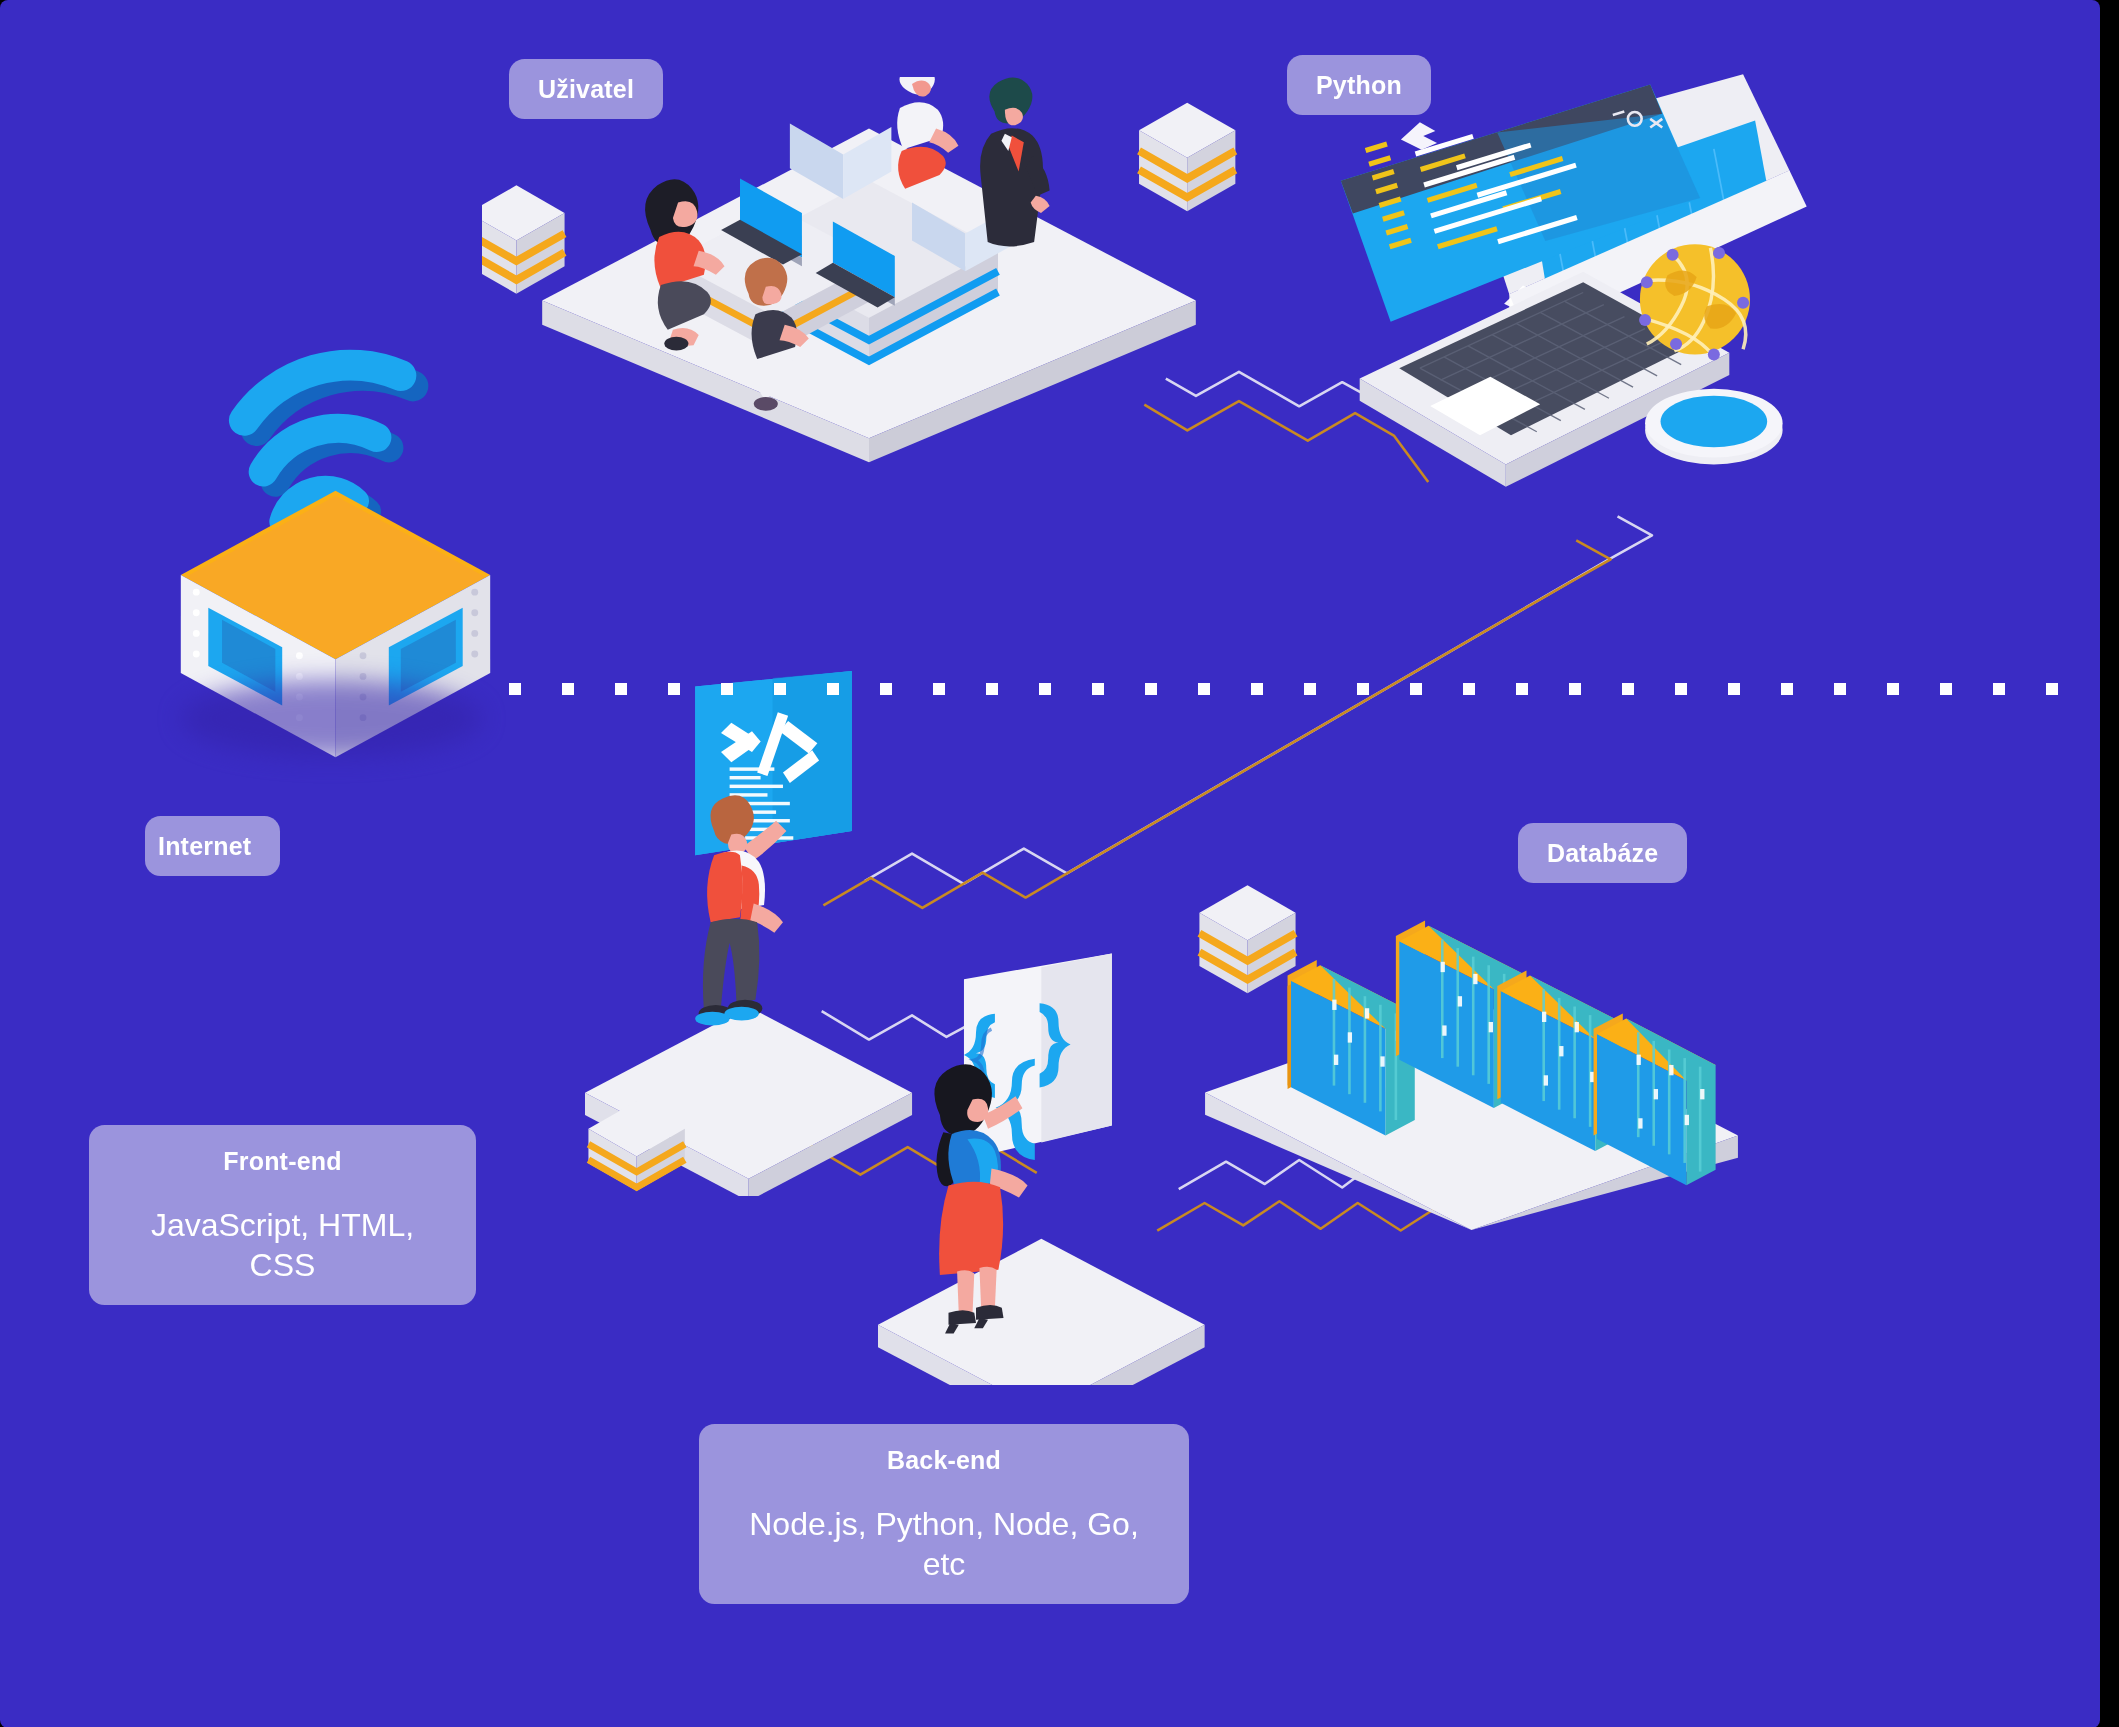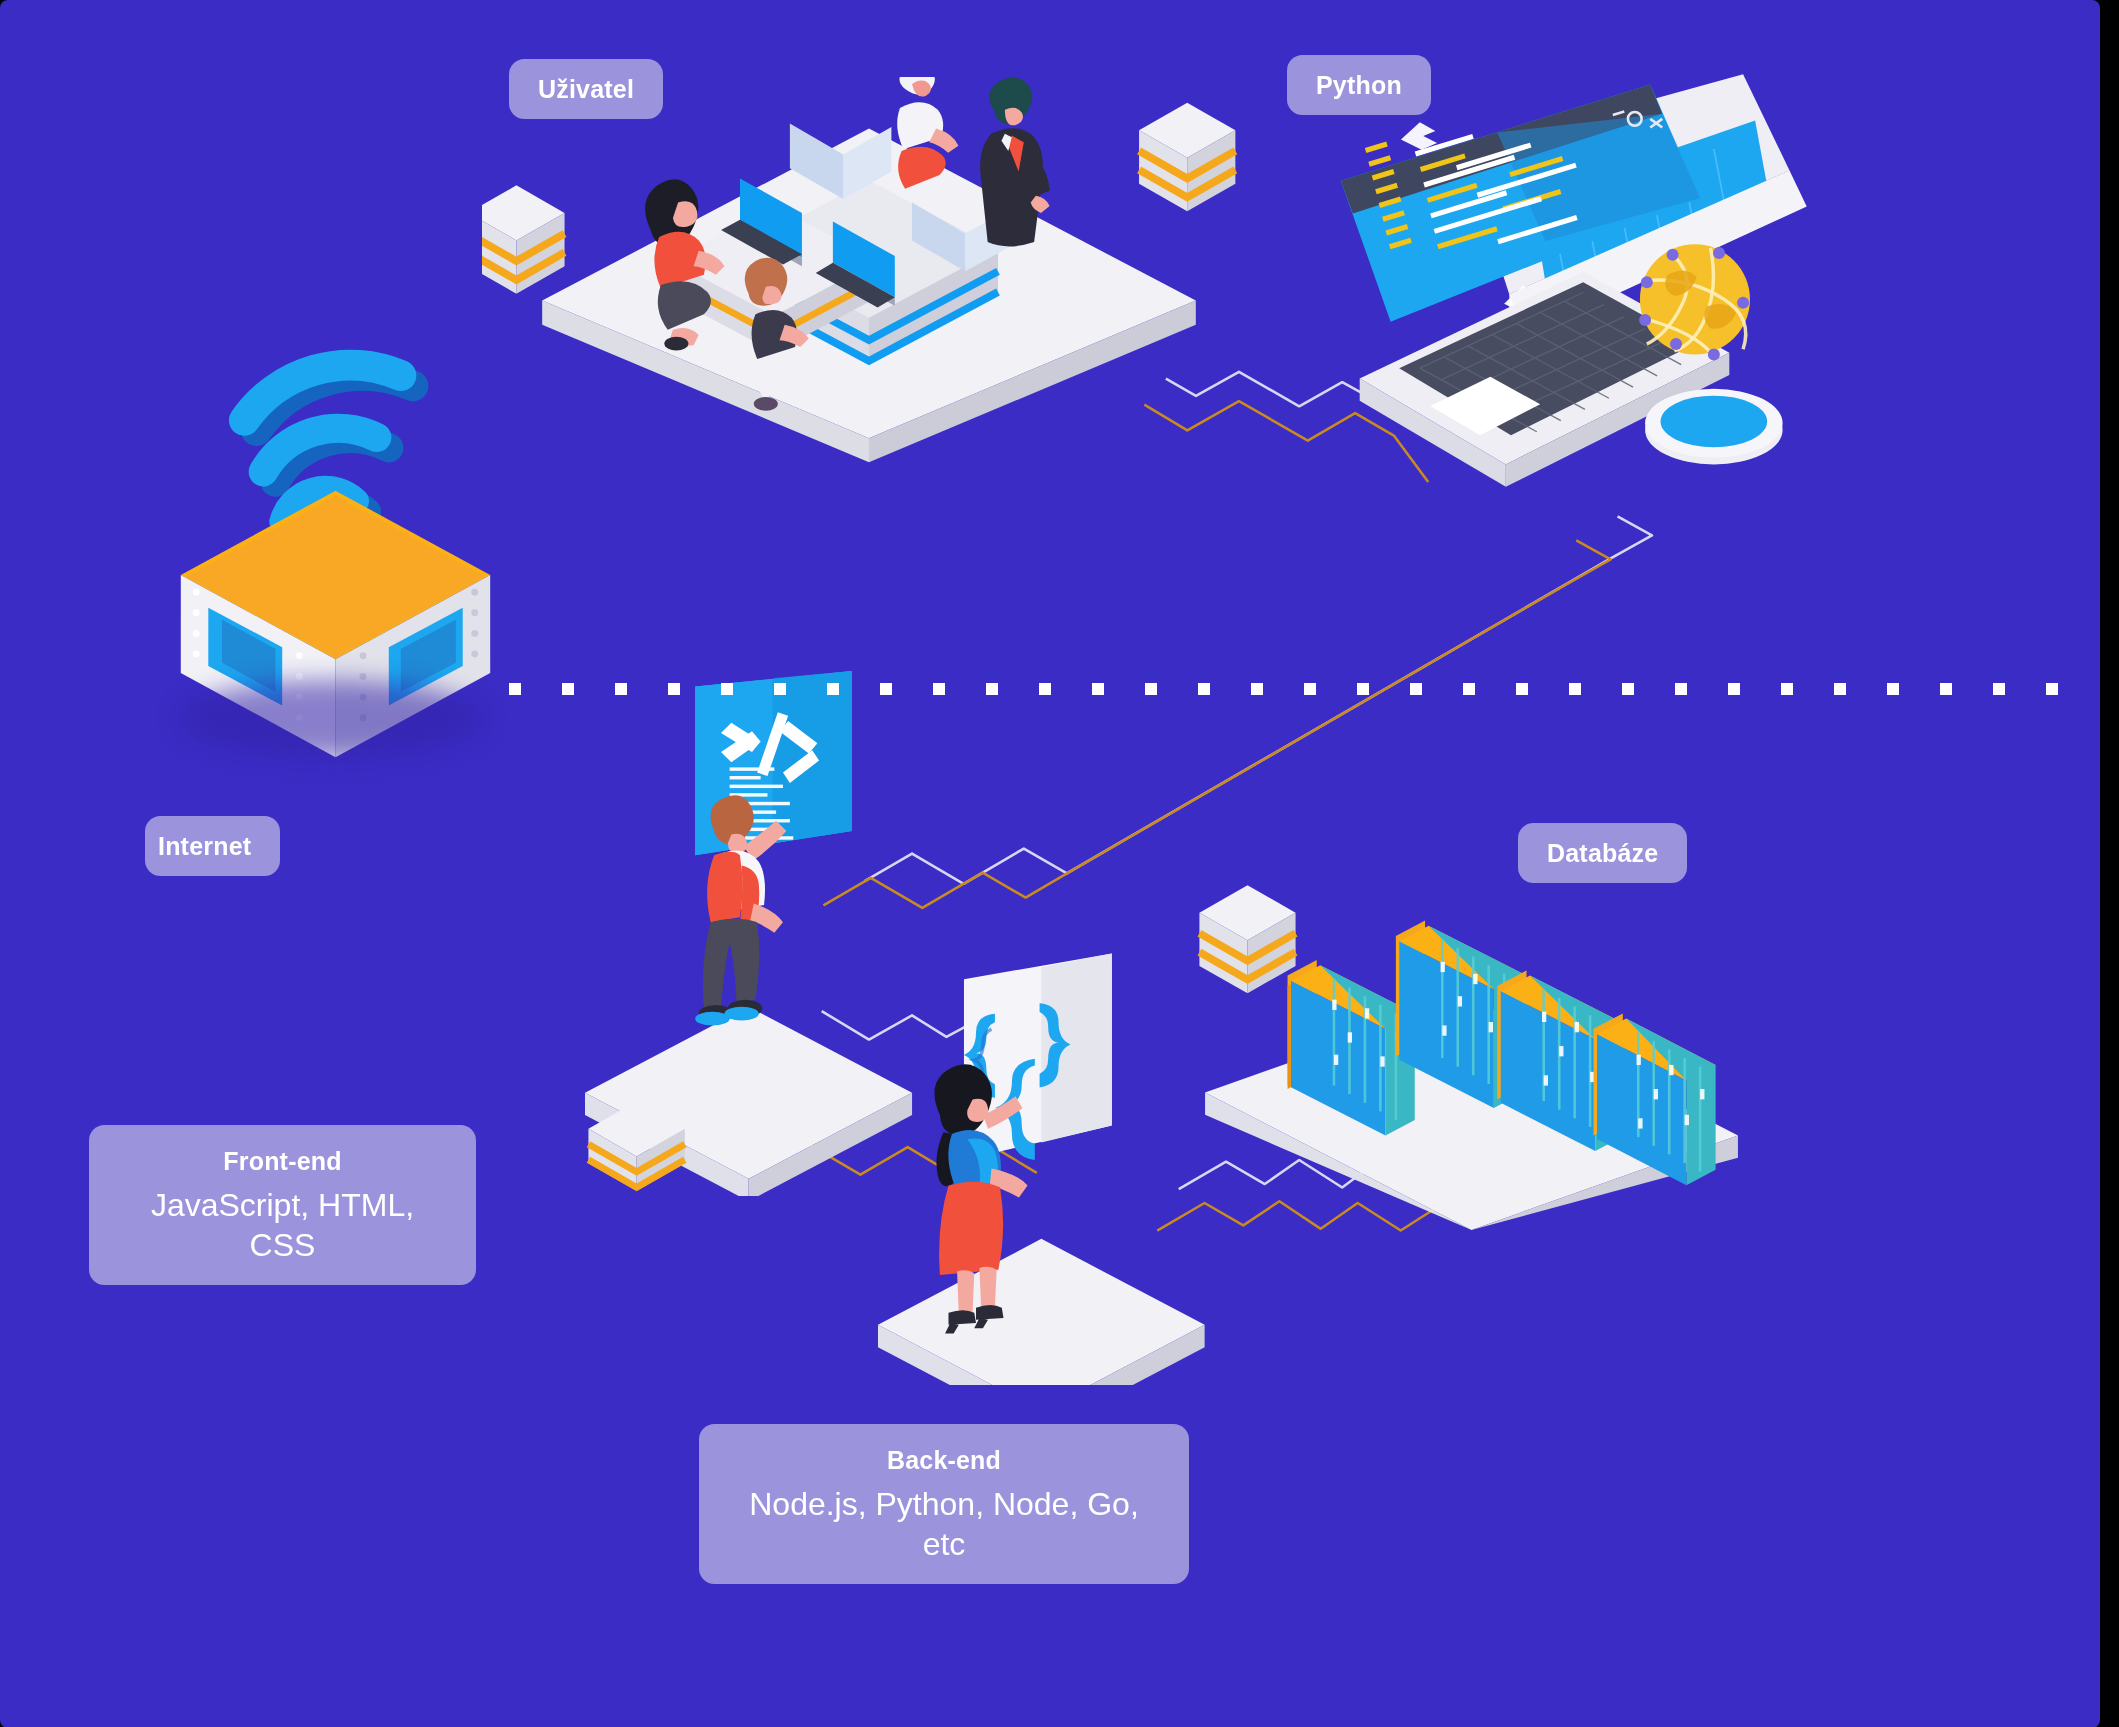--- a/index.html
+++ b/index.html
@@ -22,21 +22,21 @@
     border-radius:15.5px;
     color:#ffffff;
     display:flex;flex-direction:column;
     align-items:center;justify-content:center;
     text-align:center;
     box-sizing:border-box;
   }
   .pill .t1{font-weight:bold;font-size:25px;letter-spacing:0.2px;line-height:1.25;}
   .pill .t2{font-size:32px;line-height:1.25;}
   .pill.single{padding:14.6px 29px;}
-  .pill.double{padding:20.6px 26px;gap:8px;}
+  .pill.double{padding:20.6px 26px;gap:28px;}
 
   
   #divider{
     position:absolute;left:509px;top:683px;width:1575px;height:12px;
     background-image:repeating-linear-gradient(to right,#ffffff 0 12px,rgba(0,0,0,0) 12px 53px);
   }
 
   
   #wires{position:absolute;left:0;top:0;width:2120px;height:1728px;}
   .shadow{position:absolute;background:#3322a8;border-radius:50%;filter:blur(12px);opacity:.55;}

